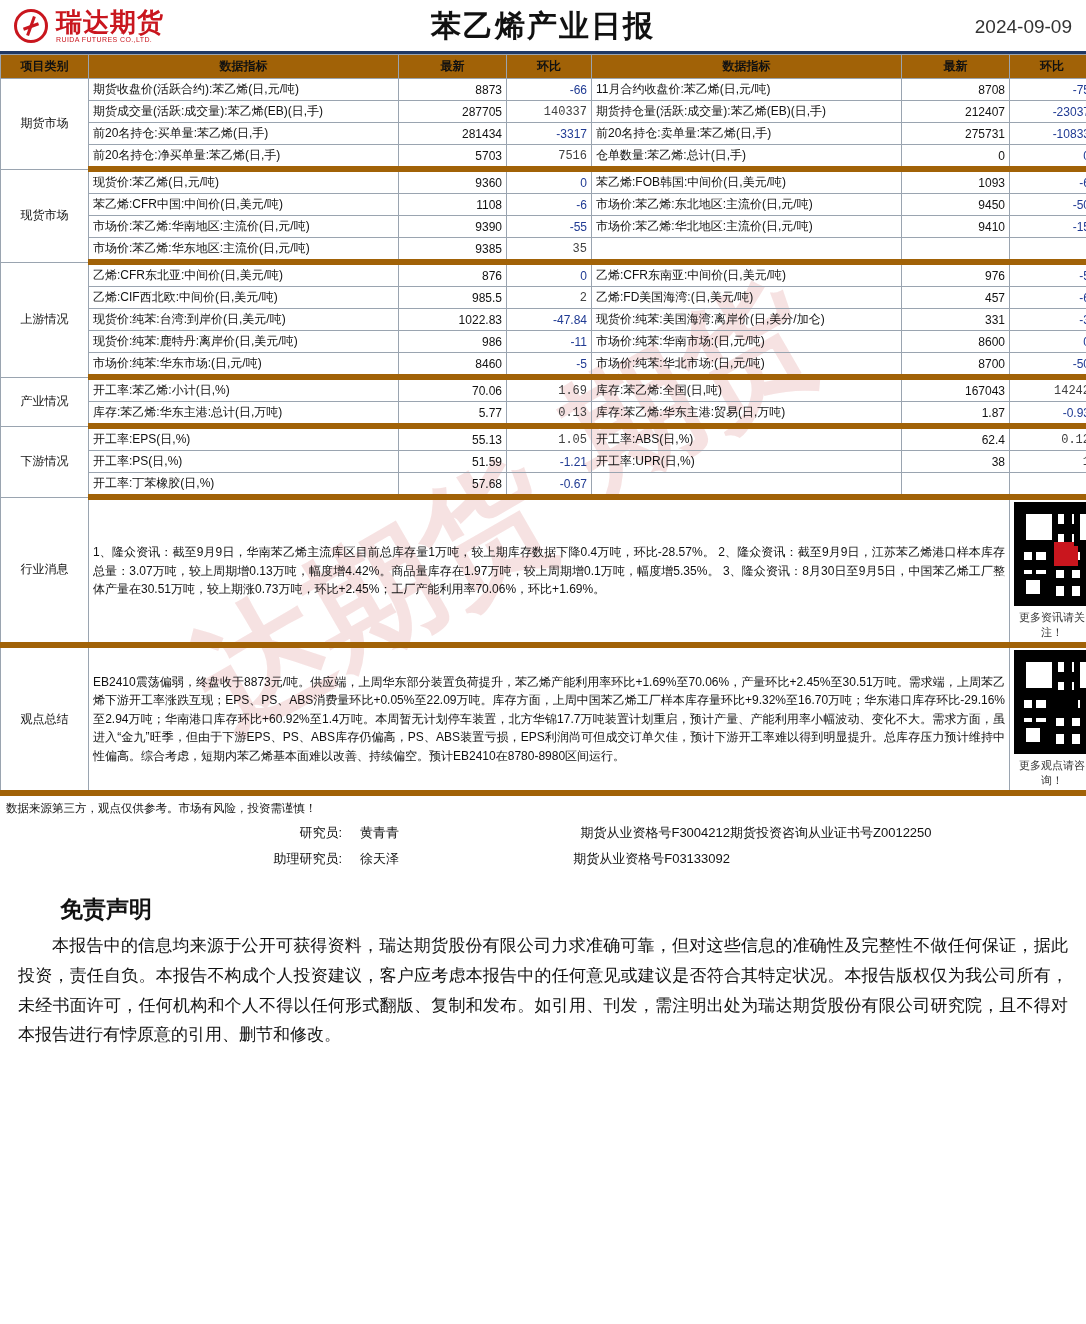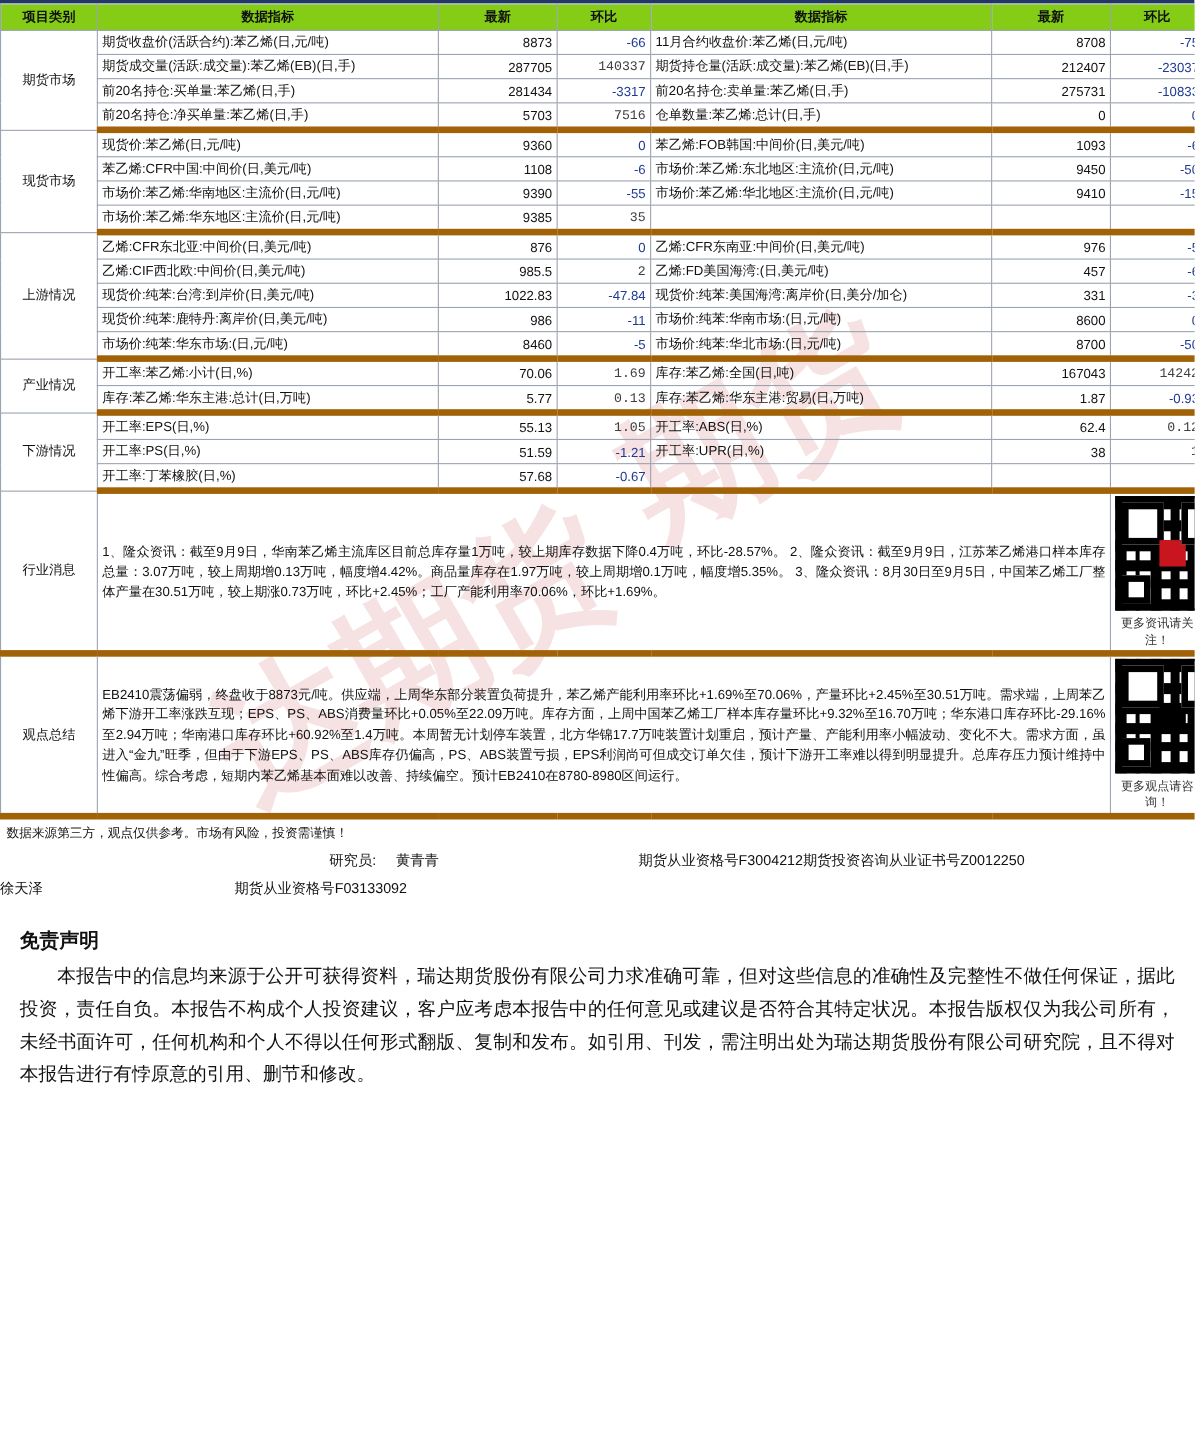--- a/index.html
+++ b/index.html
@@ -64,21 +64,21 @@
     width: 1086px; border-collapse: collapse; table-layout: fixed;
     position:relative; z-index:1;
   }
   table.main th, table.main td {
     border: 1px solid #9aa4b0;
     padding: 2px 4px;
     vertical-align: middle;
     font-size: 12px;
   }
   thead th {
-    background:#84cc16;
+    background:#a16207;
     font-weight:bold;
     text-align:center;
     height:24px;
     color:#111;
   }
   .col-cat { width: 88px; }
   .col-ind { width: 310px; }
   .col-val { width: 108px; }
   .col-chg { width: 85px; }
   td.cat { text-align:center; font-weight:normal; background:#fff; }
@@ -123,39 +123,51 @@
   .source-note { font-size: 11.5px; padding: 5px 6px 2px 6px; }
   .researchers { margin: 6px 0 0 0; }
   .researchers .row { display:flex; align-items:center; font-size:13px; margin-bottom:8px; }
   .researchers .lbl { width: 360px; text-align:right; font-weight:normal; padding-right:18px; }
   .researchers .lbl.normal { font-weight:normal; }
   .researchers .nm { width: 120px; text-align:left; }
   .researchers .cert1 { width: 250px; text-align:right; }
   .researchers .cert2 { text-align:left; }
 
   .disclaimer-title {
-    font-size: 18px; font-weight:bold; padding: 18px 0 6px 18px;
+    font-size: 23px; font-weight:bold; padding: 18px 0 6px 18px;
     font-family:"Liberation Serif","DejaVu Serif",serif;
+    margin-left:42px;
   }
   .disclaimer-body {
     font-size: 17px; line-height: 1.75; padding: 0 18px 18px 18px; text-align: justify;
     text-indent: 2em;
     font-family:"Liberation Serif","DejaVu Serif",serif;
   }
 </style>
 </head>
 <body>
 
 <div class="page">
 
   <div class="watermark">
     <span class="wm1">达期货</span>
     <span class="wm2">期货</span>
   </div>
 
+  <div class="header">
+    <div class="logo-wrap">
+      <div class="logo-mark"></div>
+      <div class="logo-text">
+        <div class="logo-cn">瑞达期货</div>
+        <div class="logo-en">RUIDA FUTURES CO.,LTD.</div>
+      </div>
+    </div>
+    <div class="doc-title">苯乙烯产业日报</div>
+    <div class="doc-date">2024-09-09</div>
+  </div>
 
   <div class="rule-top"></div>
 
   <table class="main">
     <colgroup>
       <col class="col-cat">
         <col class="col-ind">
         <col class="col-val">
         <col class="col-chg">
       <col class="col-ind">
@@ -353,20 +365,21 @@
   <div class="source-note">数据来源第三方，观点仅供参考。市场有风险，投资需谨慎！</div>
 
   <div class="researchers">
     <div class="row">
       <div class="lbl">研究员:</div>
       <div class="nm">黄青青</div>
       <div class="cert1">期货从业资格号F3004212</div>
       <div class="cert2">期货投资咨询从业证书号Z0012250</div>
     </div>
     <div class="row">
+      <div class="lbl normal">助理研究员:</div>
       <div class="nm">徐天泽</div>
       <div class="cert1">期货从业资格号F03133092</div>
       <div class="cert2"></div>
     </div>
   </div>
 
   <div class="disclaimer-title">免责声明</div>
   <div class="disclaimer-body">本报告中的信息均来源于公开可获得资料，瑞达期货股份有限公司力求准确可靠，但对这些信息的准确性及完整性不做任何保证，据此投资，责任自负。本报告不构成个人投资建议，客户应考虑本报告中的任何意见或建议是否符合其特定状况。本报告版权仅为我公司所有，未经书面许可，任何机构和个人不得以任何形式翻版、复制和发布。如引用、刊发，需注明出处为瑞达期货股份有限公司研究院，且不得对本报告进行有悖原意的引用、删节和修改。</div>
 
 </div>

